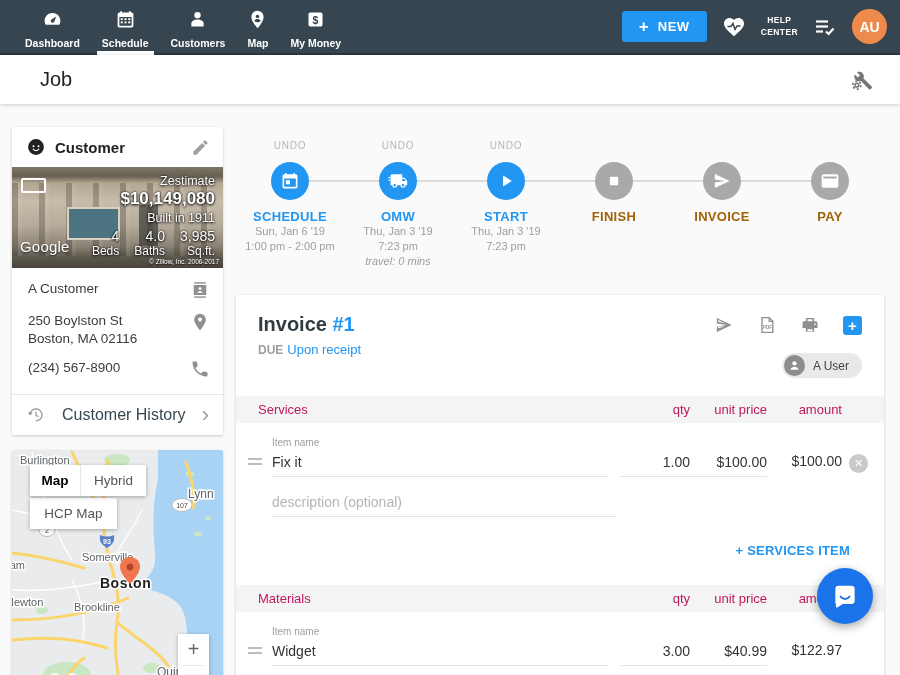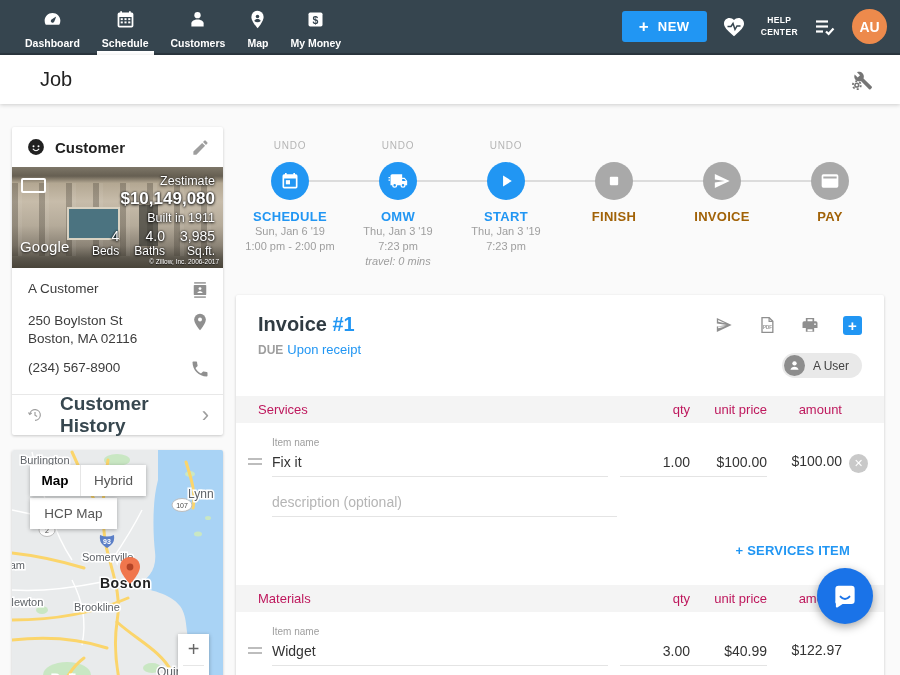--- a/index.html
+++ b/index.html
@@ -67,21 +67,21 @@
             text-shadow:0 1px 2px rgba(0,0,0,.7); }
   .z-copy { position:absolute; right:4px; bottom:3px; color:#fff; font-size:6.5px; text-shadow:0 1px 1px rgba(0,0,0,.8); }
 
   .c-row { display:flex; justify-content:space-between; align-items:flex-start; padding:12px 13px 0 16px; }
   .c-row .txt { font-size:13.5px; color:#3c3c3c; line-height:1.3; }
   .c-row svg { width:20px; height:20px; flex:none; }
   .c-row.phone { padding-bottom:15px; }
   .divider { height:1px; background:#e8e8e8; }
   .hist-row { display:flex; align-items:center; height:40px; padding:0 10px 0 15px; cursor:pointer; }
   .hist-row svg { width:18px; height:18px; }
-  .hist-row .lbl { margin-left:17px; font-size:19px; font-weight:bold; color:#37474f; }
+  .hist-row .lbl { margin-left:17px; font-size:16px; font-weight:normal; color:#37474f; }
   .hist-row .chev { margin-left:auto; font-size:22px; color:#9e9e9e; line-height:1; padding-right:4px; }
 
   
   .map-card { position:relative; margin-top:15px; height:258px; overflow:hidden; }
   .map-card svg.mapsvg { display:block; }
   .map-btns { position:absolute; top:15px; left:18px; width:160px; }
   .map-type-group { display:inline-flex; box-shadow:0 1px 4px rgba(0,0,0,.3); }
   .map-btn { background:#fff; border:none; height:31px; font-family:inherit; font-size:13.5px; cursor:pointer; color:#565656; }
   .map-btn.sel { font-weight:bold; color:#000; }
   .map-btn.b-map { width:50px; }

